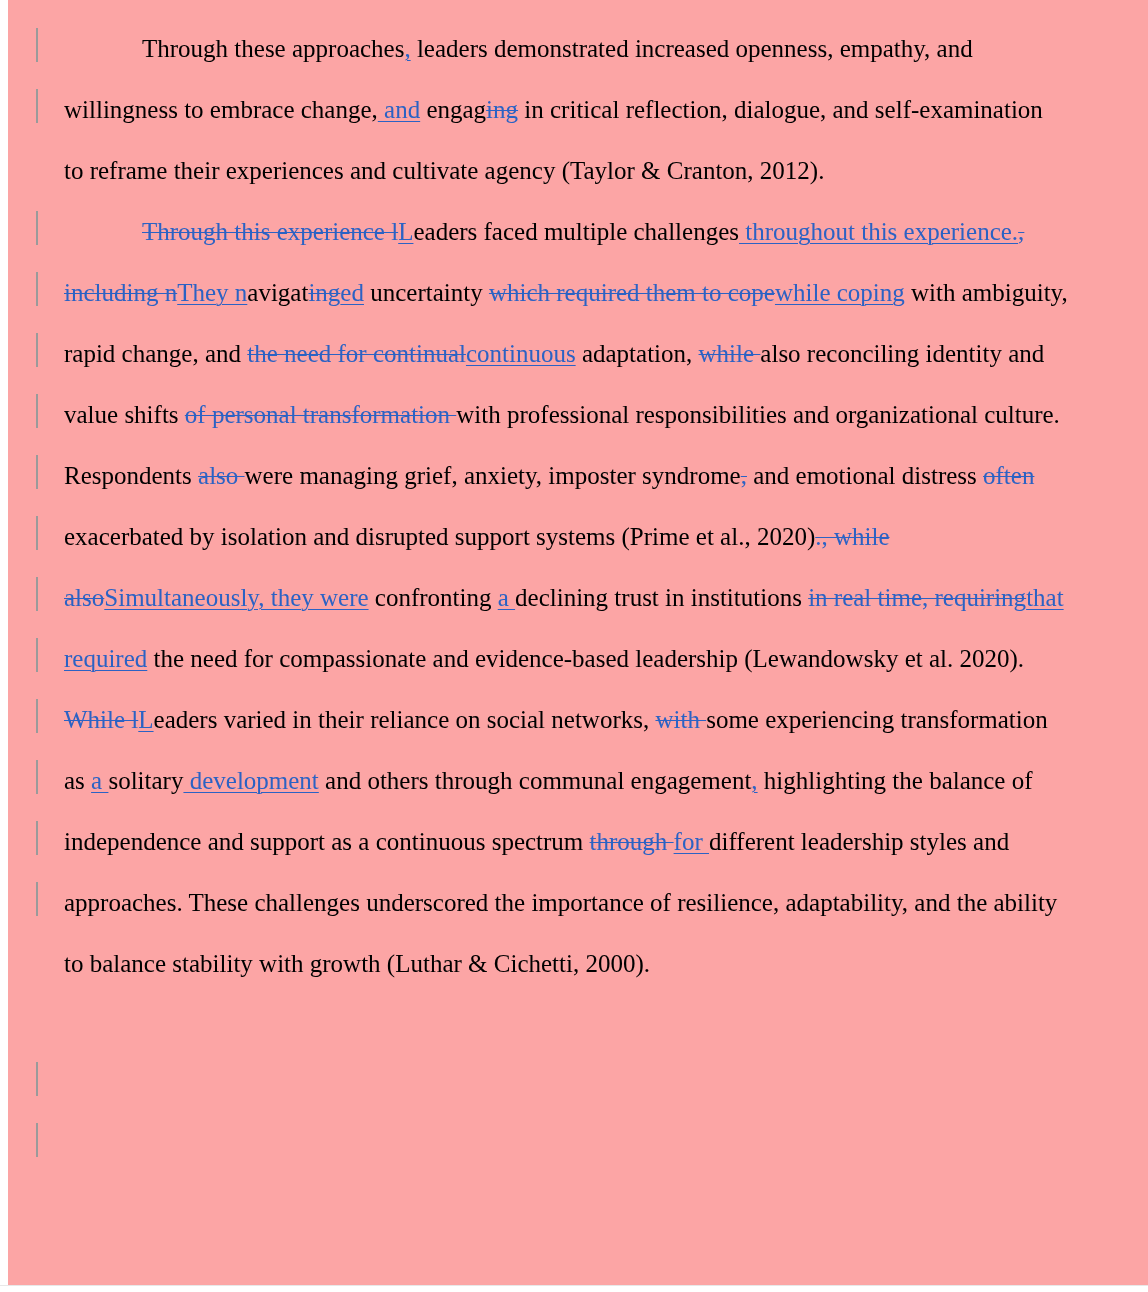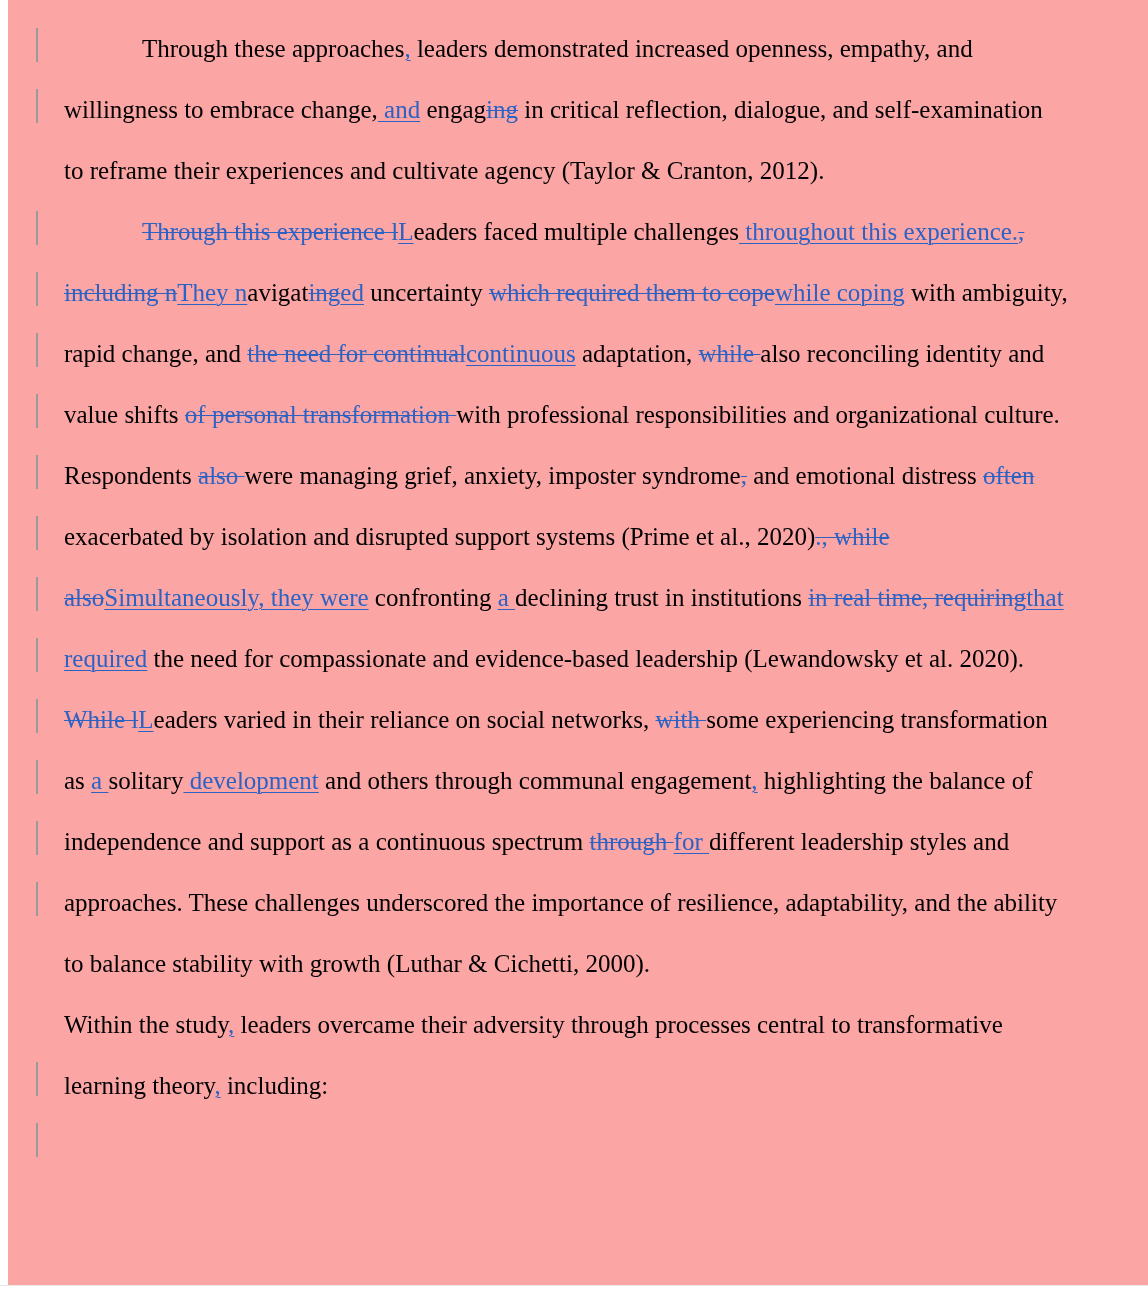--- a/index.html
+++ b/index.html
@@ -101,17 +101,16 @@
     <div class="bar" style="top:760px;height:34px;"></div>
     <div class="bar" style="top:821px;height:34px;"></div>
     <div class="bar" style="top:882px;height:34px;"></div>
     <div class="bar" style="top:1062px;height:34px;"></div>
     <div class="bar" style="top:1123px;height:34px;"></div>
   </div>
 
   <div class="doc-body">
     <p class="para indent"><span>Through these approaches</span><span class="ins">,</span><span> leaders demonstrated increased openness, empathy, and willingness to embrace change,</span><span class="ins"> and</span><span> engag</span><span class="del">ing</span><span> in critical reflection, dialogue, and self-examination to reframe their experiences and cultivate agency (Taylor &amp; Cranton, 2012).</span></p>
     <p class="para indent"><span class="del">Through this experience l</span><span class="ins">L</span><span>eaders faced multiple challenges</span><span class="ins"> throughout this experience.</span><span class="del">,</span><span> </span><span class="del">including n</span><span class="ins">They n</span><span>avigat</span><span class="del">ing</span><span class="ins">ed</span><span> uncertainty </span><span class="del">which required them to cope</span><span class="ins">while coping</span><span> with ambiguity, rapid change, and </span><span class="del">the need for continual</span><span class="ins">continuous</span><span> adaptation, </span><span class="del">while </span><span>also reconciling identity and value shifts </span><span class="del">of personal transformation </span><span>with professional responsibilities and organizational culture. Respondents </span><span class="del">also </span><span>were managing grief, anxiety, imposter syndrome</span><span class="del">,</span><span> and emotional distress </span><span class="del">often </span><span>exacerbated by isolation and disrupted support systems (Prime et al., 2020)</span><span class="del">., while also</span><span class="ins">Simultaneously, they were</span><span> confronting </span><span class="ins">a </span><span>declining trust in institutions </span><span class="del">in real time, requiring</span><span class="ins">that required</span><span> the need for compassionate and evidence-based leadership (Lewandowsky et al. 2020). </span><span class="del">While l</span><span class="ins">L</span><span>eaders varied in their reliance on social networks, </span><span class="del">with </span><span>some experiencing transformation as </span><span class="ins">a </span><span>solitary</span><span class="ins"> development</span><span> and others through communal engagement</span><span class="ins">,</span><span> highlighting the balance of independence and support as a continuous spectrum </span><span class="del">through </span><span class="ins">for </span><span>different leadership styles and approaches. These challenges underscored the importance of resilience, adaptability, and the ability to balance stability with growth (Luthar &amp; Cichetti, 2000).</span></p>
-    <p class="para"><span>Within the study</span><span class="ins">,</span><span> leaders overcame their adversity through processes central to transformative learning theory</span><span class="ins">,</span><span> including:</span></p>
   </div>
 
   <div class="bottom-edge"></div>
 </div>
 
 </body></html>

